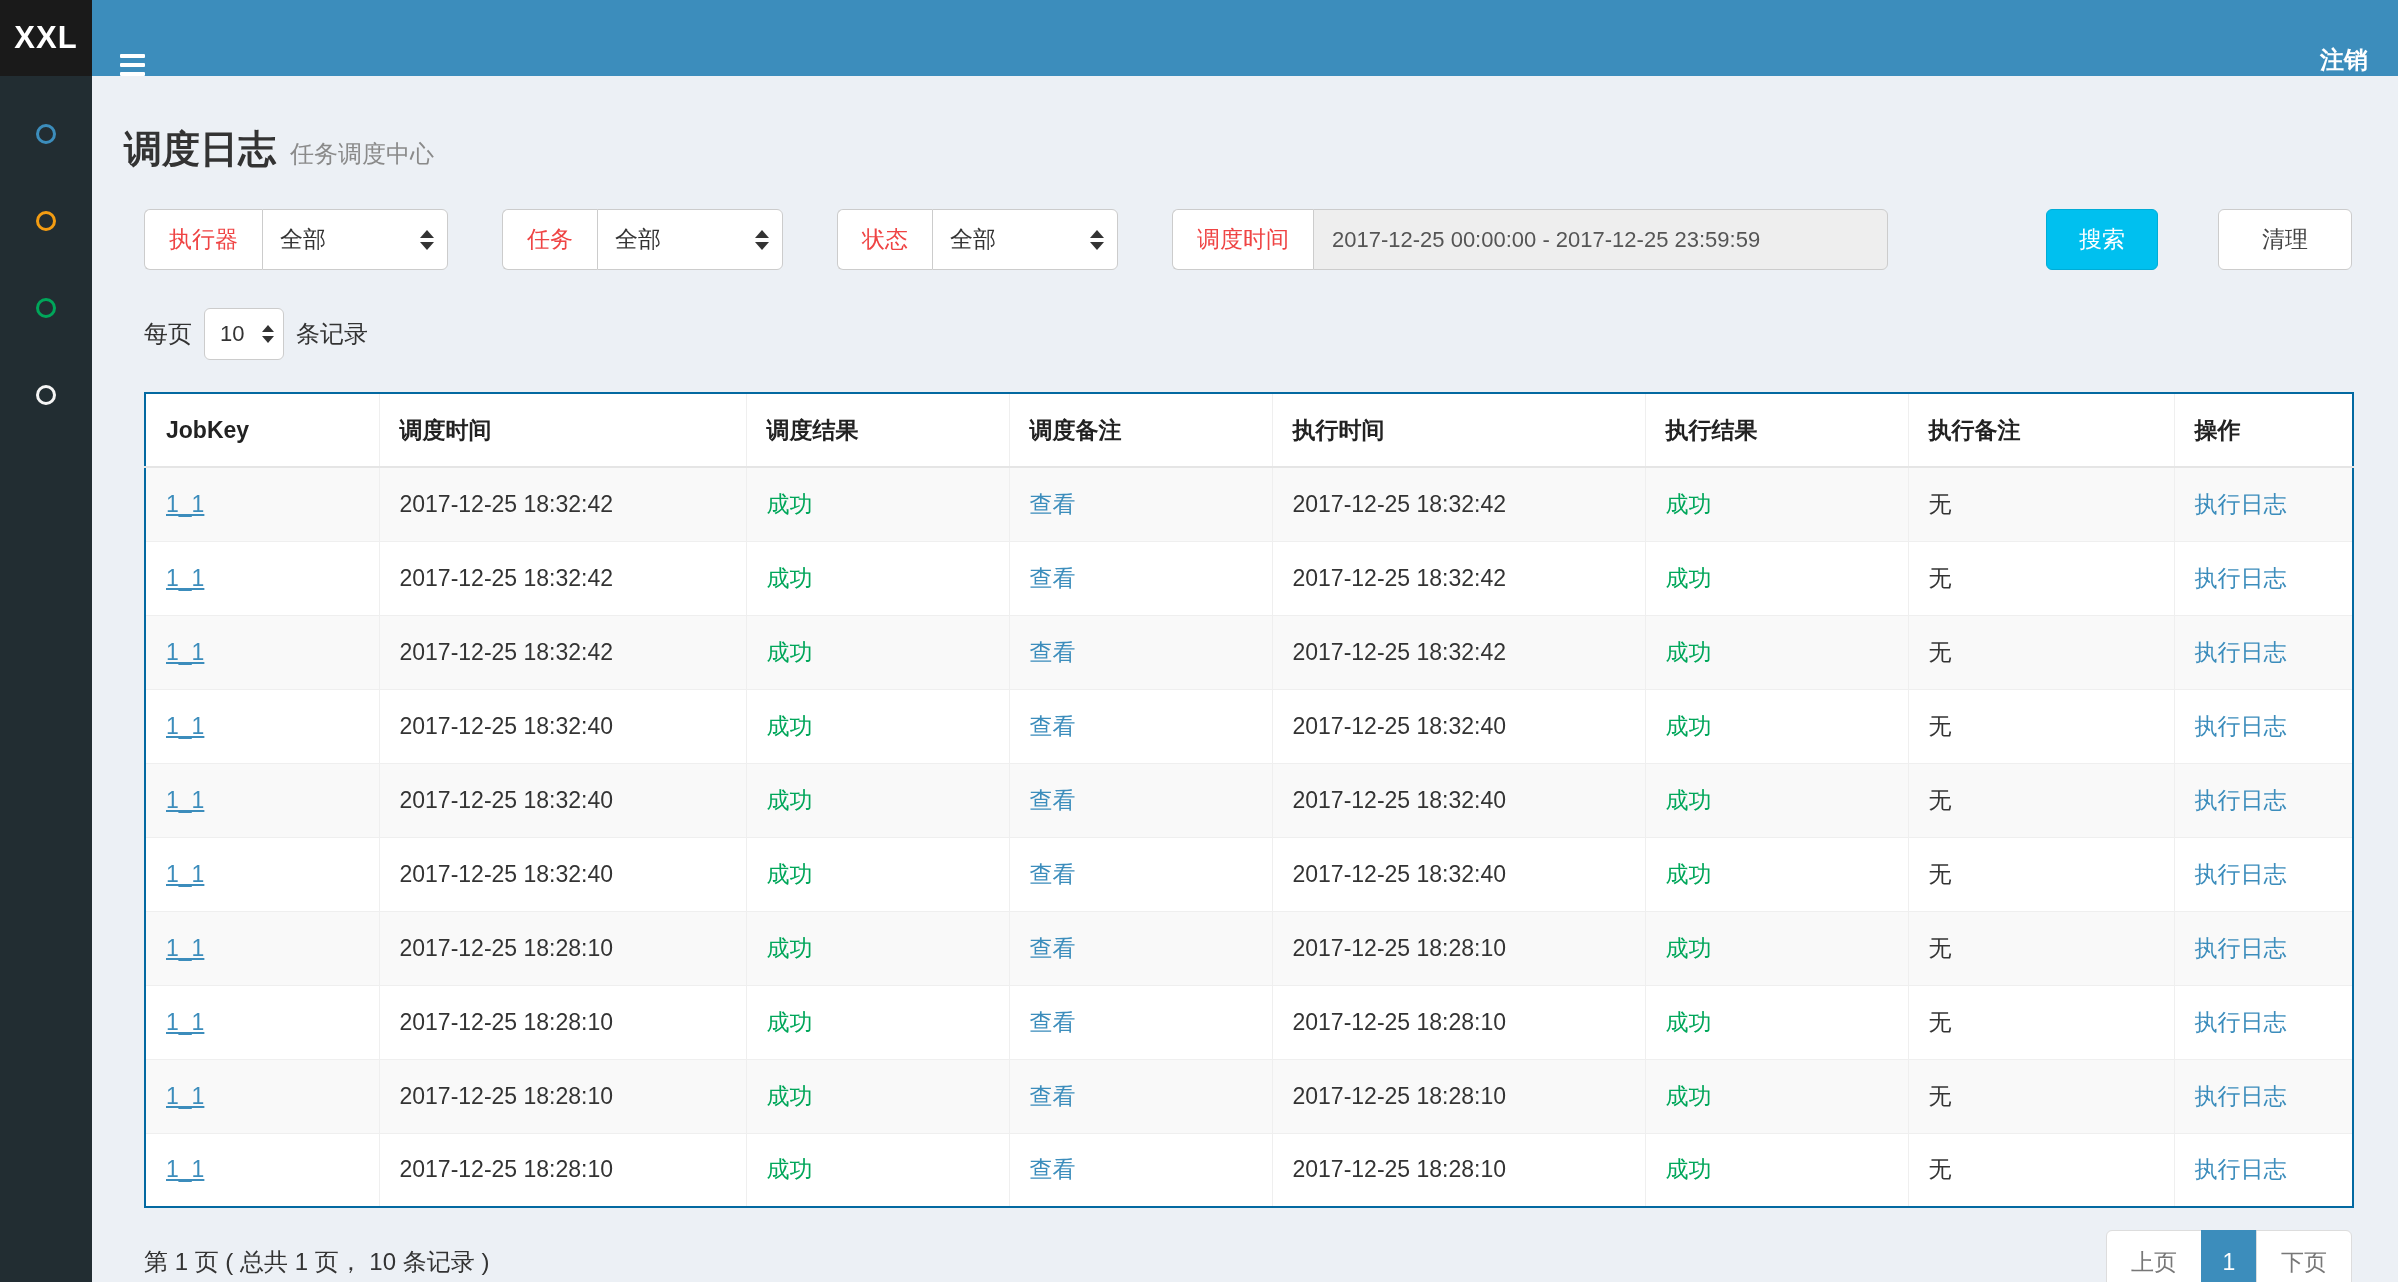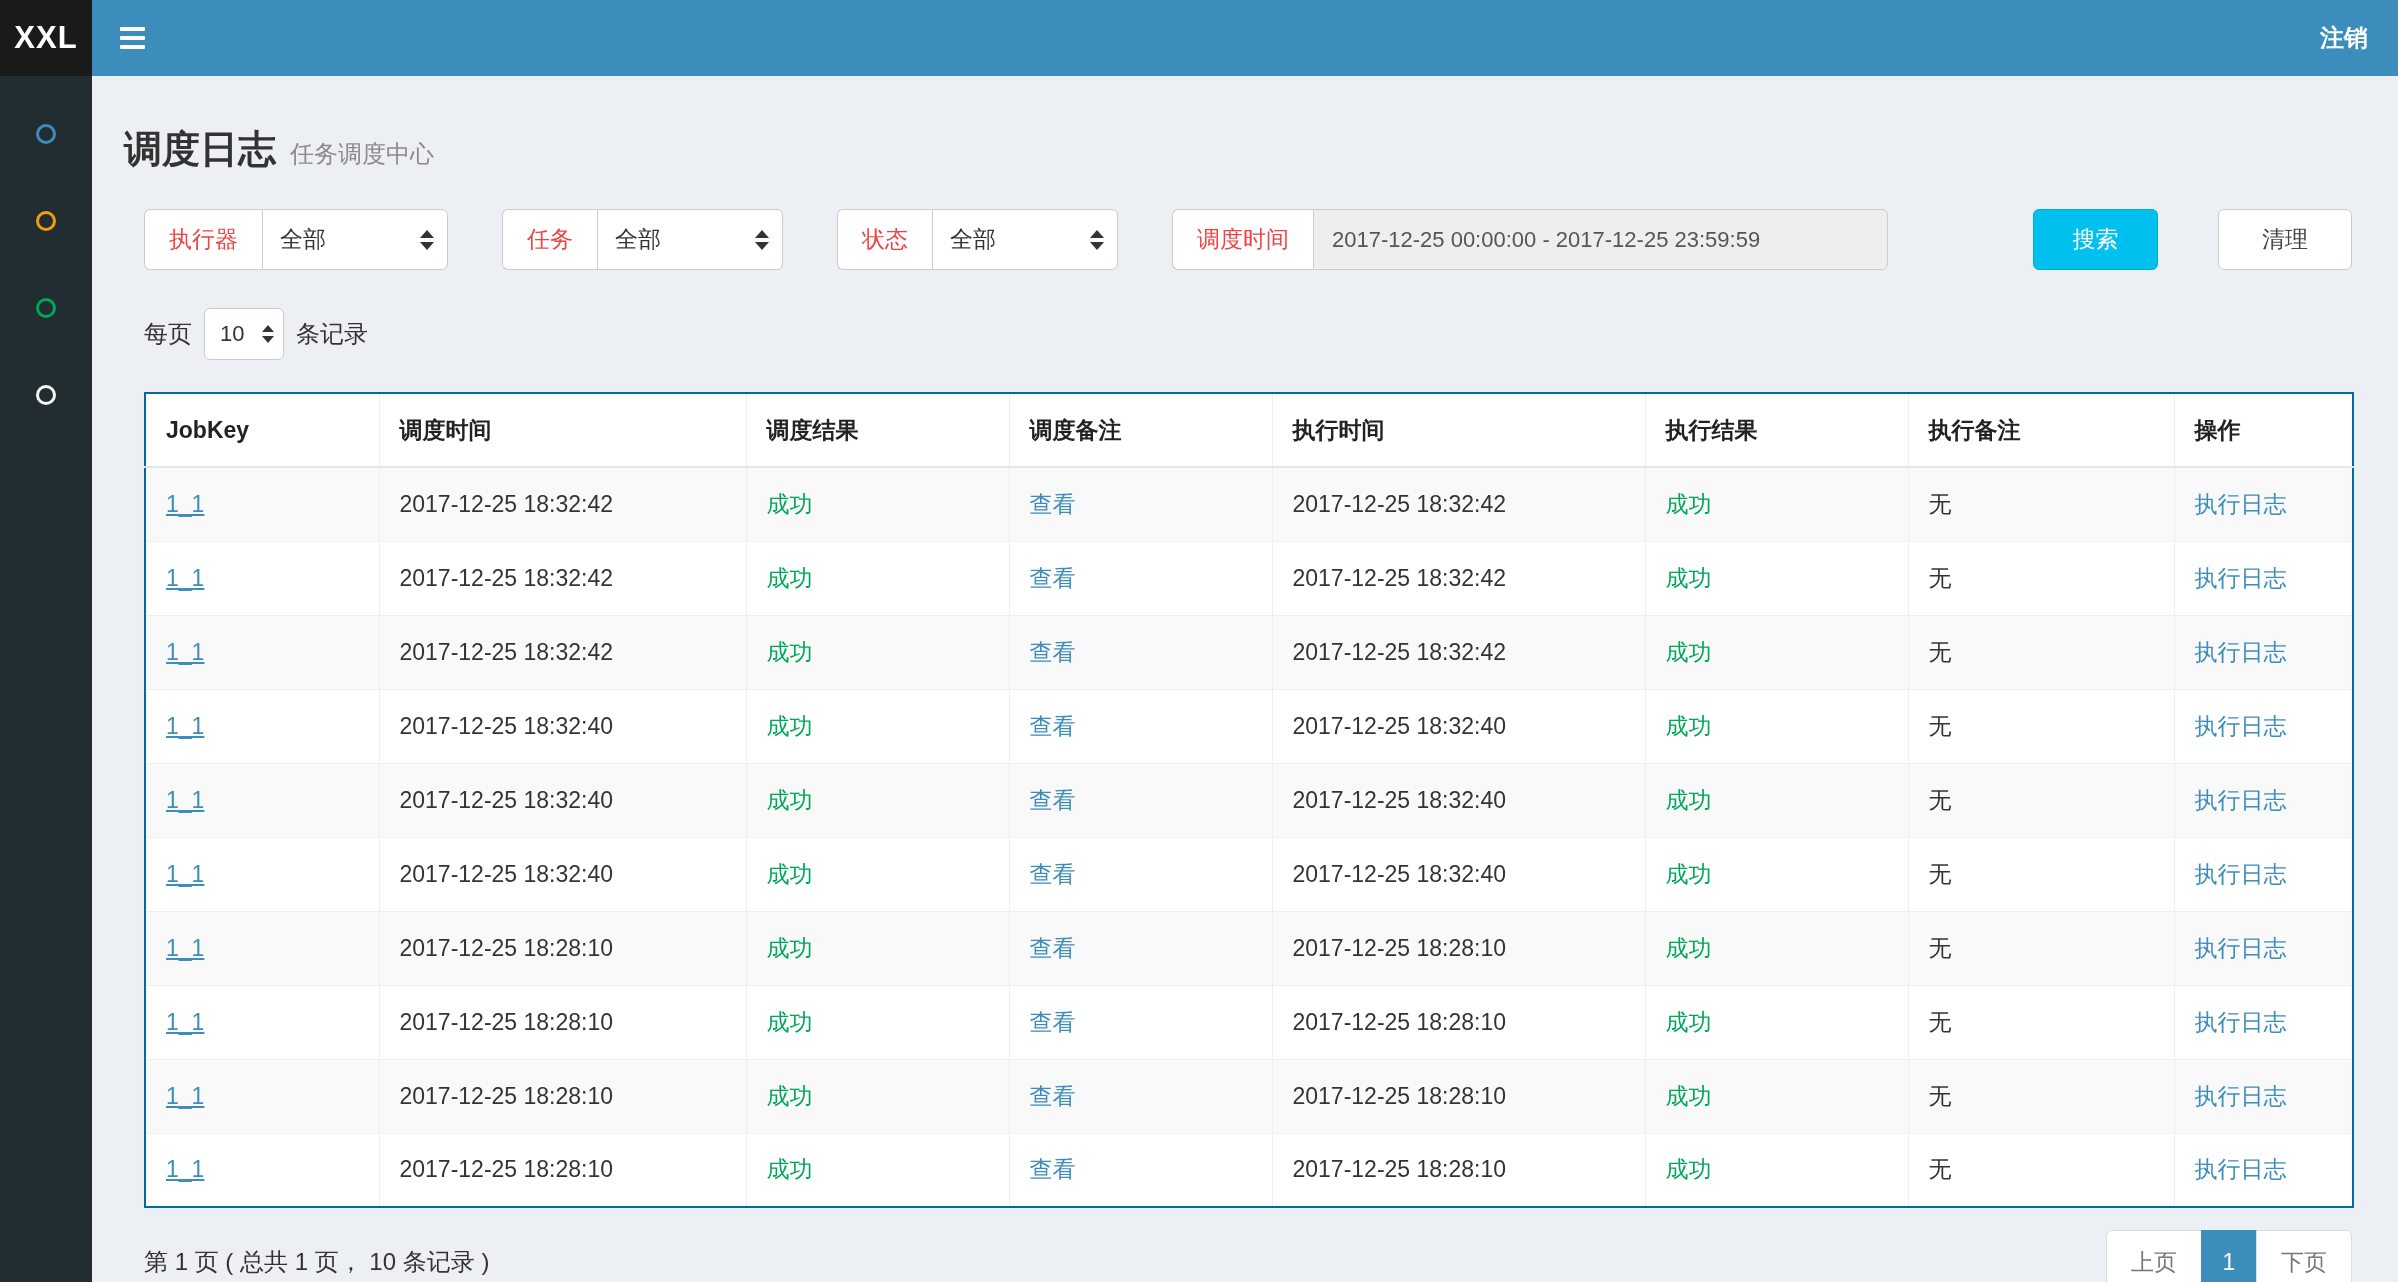--- a/index.html
+++ b/index.html
@@ -9,21 +9,21 @@
     background: var(--content_bg, #ecf0f5);
     overflow: hidden;
     position: relative;
     color: #333;
   }
 
   
   .navbar {
     position: absolute; top: 0; left: 0; width: 100%; height: 76px;
     background: var(--navbar, #3c8dbc);
-    display: flex; align-items: center;
+    display: flex; align-items: flex-end;
   }
   .logo {
     width: 92px; height: 76px; flex: 0 0 92px;
     background: var(--logo_bg, #1a1a1a);
     color: #fff; display: flex; align-items: center; justify-content: center;
     font-size: 31px; font-weight: bold; letter-spacing: 1px;
   }
   .hamburger { margin-left: 28px; width: 25px; display: flex; flex-direction: column; gap: 5px; cursor: pointer; }
   .hamburger span { display: block; height: 4px; background: #fff; border-radius: 1px; }
   .logout { margin-left: auto; margin-right: 30px; color: #fff; font-size: 24px; font-weight: bold; cursor: pointer; }
@@ -64,21 +64,21 @@
   .ig-input {
     width: 575px; background: #eee; border: 1px solid #ccc; border-radius: 0 6px 6px 0;
     font-size: 22px; color: #555; padding: 0 18px; outline: none;
     font-family: "Liberation Sans", "DejaVu Sans", sans-serif;
   }
   .btn {
     height: 61px; display: flex; align-items: center; justify-content: center;
     font-size: 23px; border-radius: 6px; cursor: pointer; white-space: nowrap;
   }
   .btn-search {
-    width: 125px; margin-left: auto;
+    width: 112px; margin-left: auto;
     background: var(--search_btn_bg, #00c0ef);
     border: 1px solid var(--search_btn_border, #00acd6);
     color: #fff;
   }
   .btn-clear { width: 134px; margin-left: 60px; background: #fff; border: 1px solid #ccc; color: #444; }
 
   
   .page-size-row { margin: 38px 46px 0 52px; display: flex; align-items: center; font-size: 24px; color: #333; }
   .size-select {
     position: relative; margin: 0 12px; width: 80px; height: 52px;

